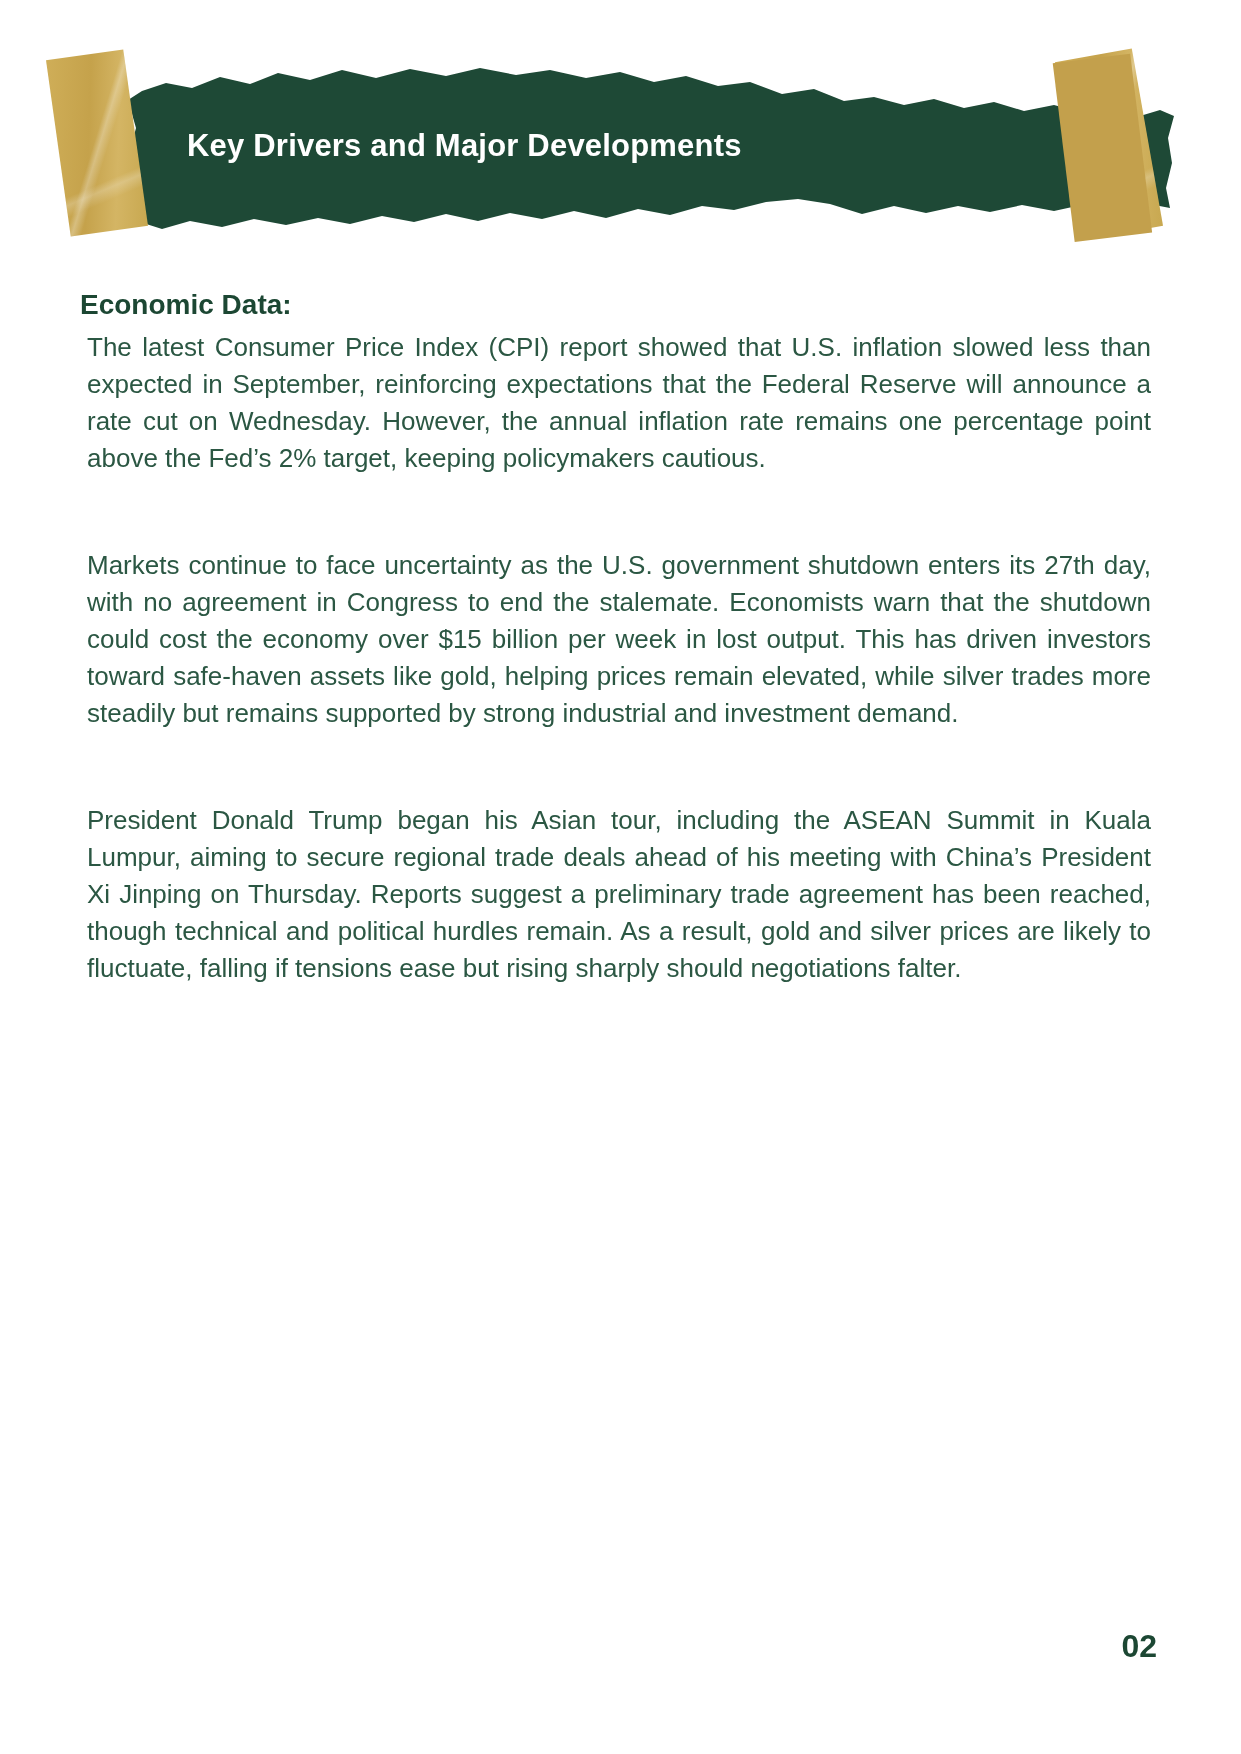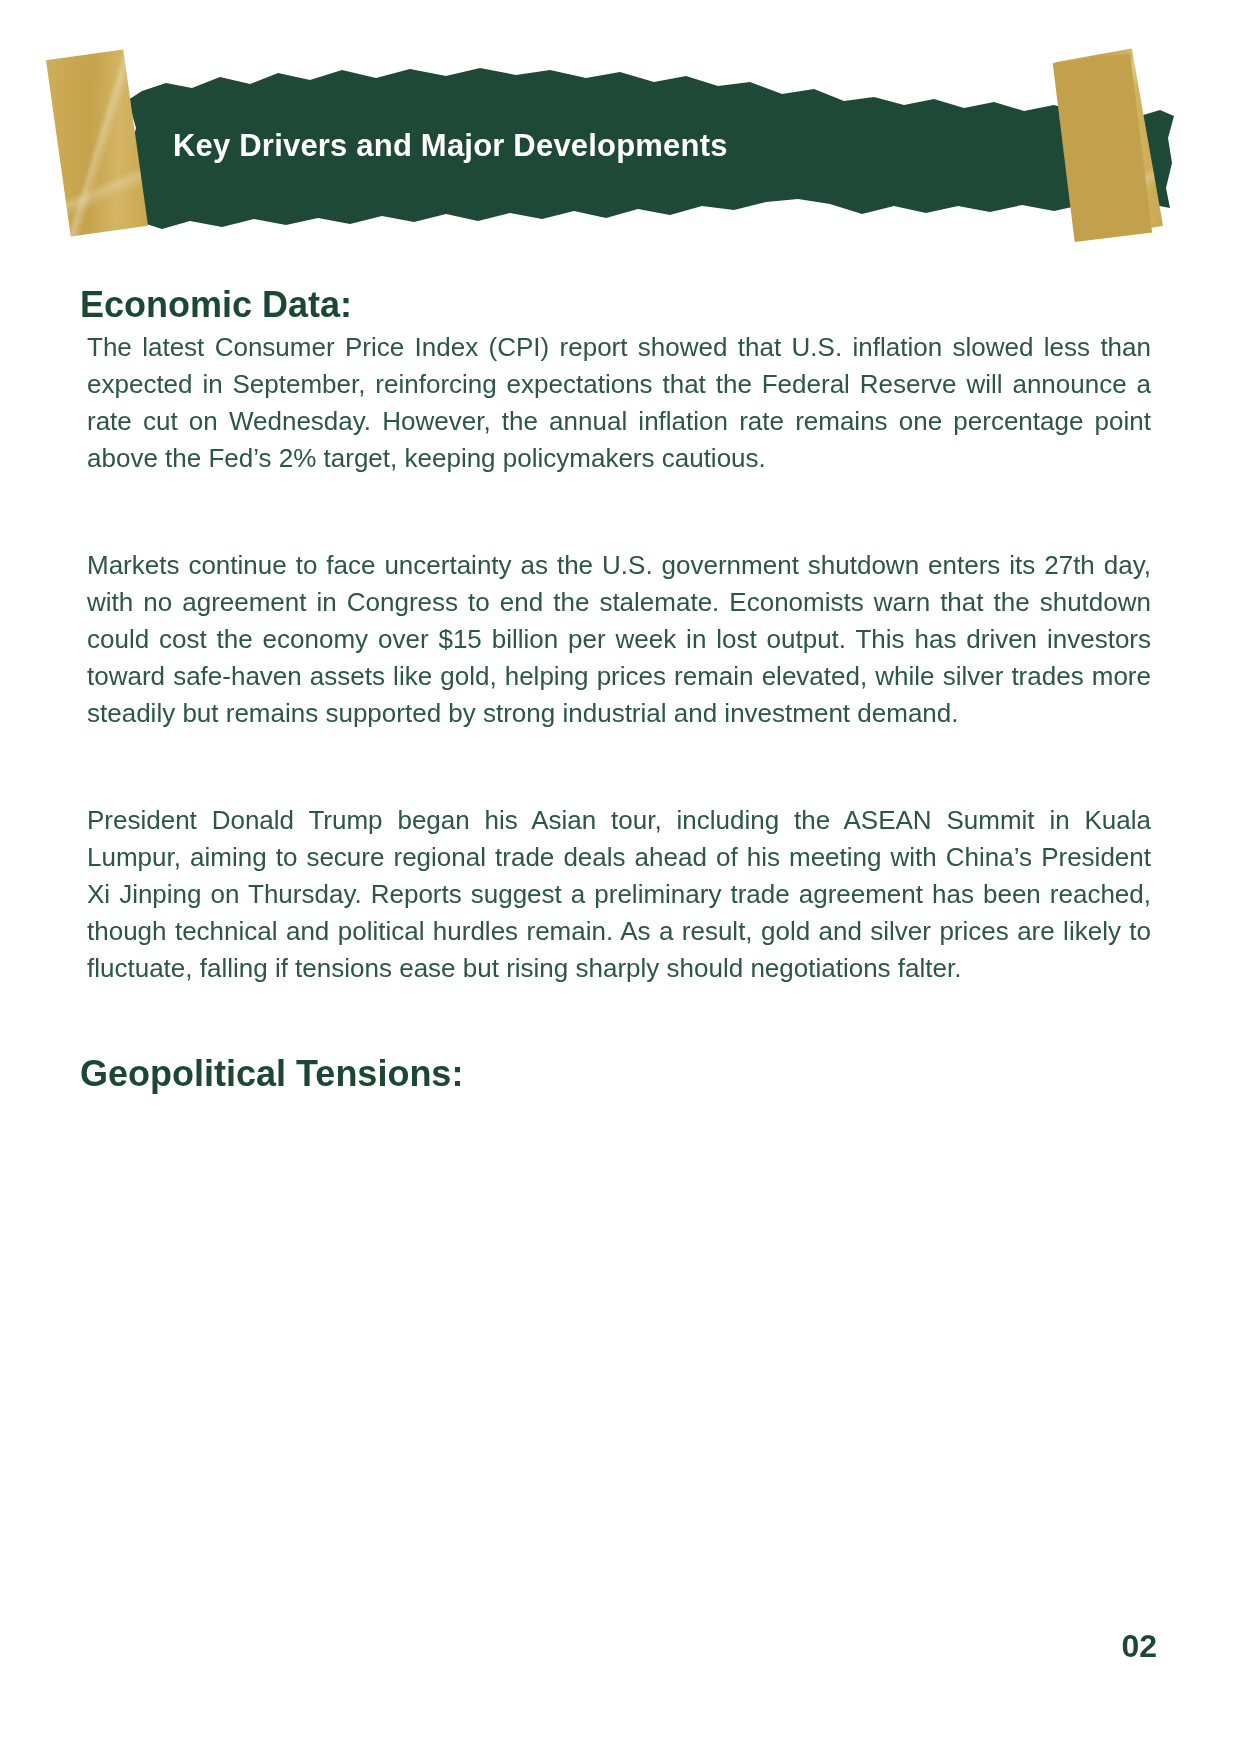--- a/index.html
+++ b/index.html
@@ -15,21 +15,21 @@
   
   .banner-area { position: absolute; inset: 0; height: 260px; }
   .banner-svg {
     position: absolute;
     left: 128px; top: 58px;
     width: 1046px; height: 175px;
     display: block;
   }
   .banner-title {
     position: absolute;
-    left: 173px; top: 124px;
+    left: 187px; top: 124px;
     margin: 0;
     font-size: 31px;
     line-height: 44px;
     font-weight: bold;
     letter-spacing: 0.2px;
     color: #ffffff;
     white-space: nowrap;
     z-index: 2;
   }
   .tape {
@@ -55,21 +55,21 @@
   
   .content {
     position: absolute;
     top: 288px;
     left: 80px;
     width: 1078px;
   }
   .section { margin: 0 0 70px 0; }
   .section-heading {
     margin: 0 0 6px 0;
-    font-size: 36px;
+    font-size: 28px;
     line-height: 34px;
     font-weight: bold;
     color: #1c4733;
   }
   .section-body {
     margin: 7px;
     font-size: 26px;
     line-height: 37px;
     color: #2b5743;
     text-align: justify;
@@ -121,20 +121,19 @@
 
     <section class="section">
       <p class="section-body">Markets continue to face uncertainty as the U.S. government shutdown enters its 27th day, with no agreement in Congress to end the stalemate. Economists warn that the shutdown could cost the economy over $15 billion per week in lost output. This has driven investors toward safe-haven assets like gold, helping prices remain elevated, while silver trades more steadily but remains supported by strong industrial and investment demand.</p>
     </section>
 
     <section class="section">
       <p class="section-body">President Donald Trump began his Asian tour, including the ASEAN Summit in Kuala Lumpur, aiming to secure regional trade deals ahead of his meeting with China’s President Xi Jinping on Thursday. Reports suggest a preliminary trade agreement has been reached, though technical and political hurdles remain. As a result, gold and silver prices are likely to fluctuate, falling if tensions ease but rising sharply should negotiations falter.</p>
     </section>
 
     <section class="section">
-      <h2 class="section-heading">Geopolitical Tensions:</h2>
     </section>
 
   </main>
 
   <div class="page-number">02</div>
 
 </div>
 
 </body></html>

